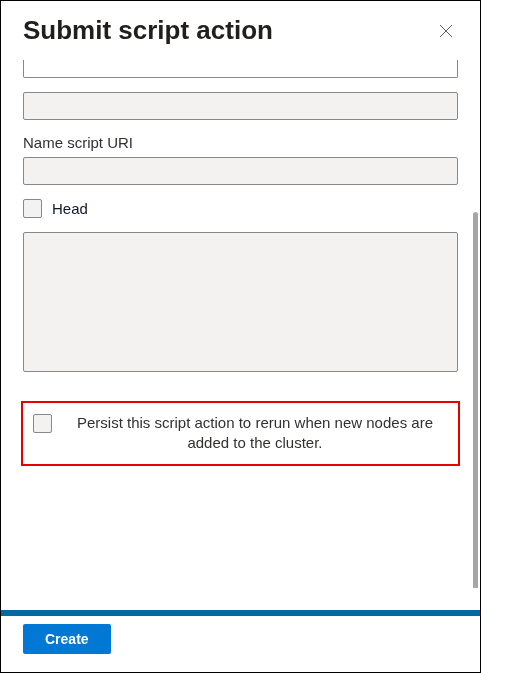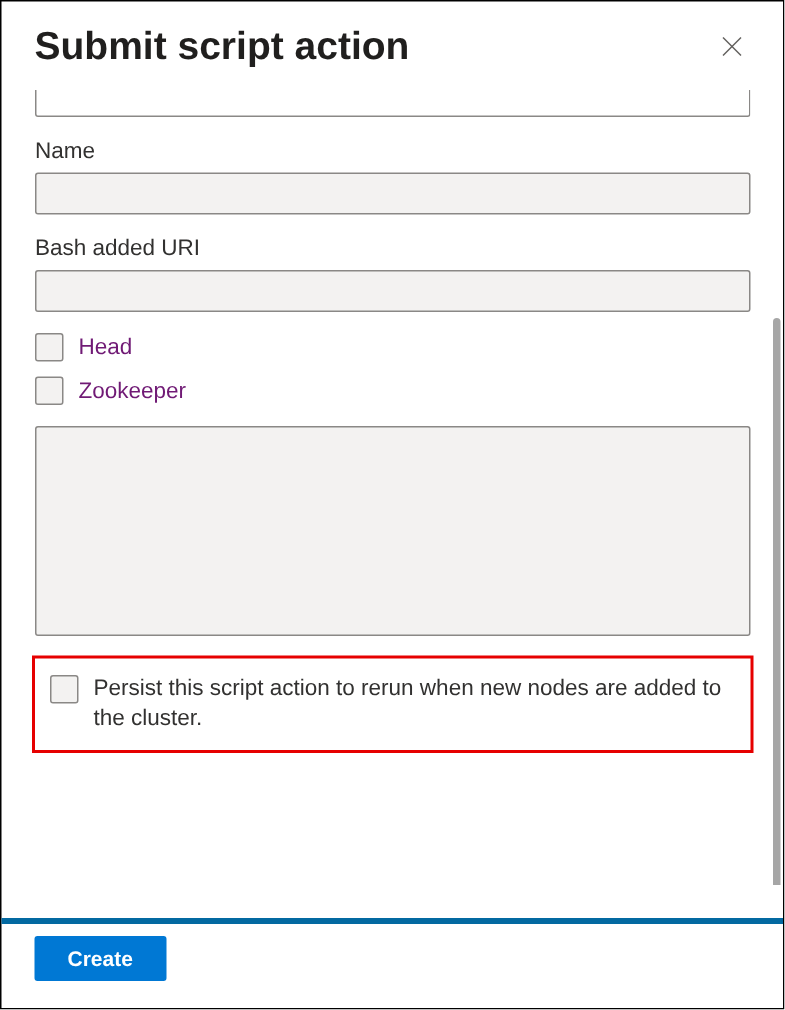--- a/index.html
+++ b/index.html
@@ -7,21 +7,21 @@
       margin: 0;
       padding: 0;
     }
     body {
       font-family: 'Segoe UI', Tahoma, Geneva, sans-serif;
       font-size: 14px;
       color: #323130;
       background: #fff;
     }
     .panel {
-      width: 523px;
+      width: 481px;
       height: 673px;
       border: 1px solid #000;
       position: relative;
       display: flex;
       flex-direction: column;
     }
     .header {
       display: flex;
       justify-content: space-between;
       align-items: center;
@@ -112,41 +112,42 @@
       height: 19px;
       border: 1px solid #8a8886;
       background: #f3f2f1;
       border-radius: 2px;
       margin-right: 10px;
       flex-shrink: 0;
       cursor: pointer;
     }
     .checkbox-label {
       font-size: 15px;
-      color: #701a75;
+      color: #0f172a;
       cursor: pointer;
     }
     .persist-section {
       border: 2px solid #e60000;
       padding: 10px 10px;
-      margin: 4px -2px 10px -2px;
+      margin: 20px -2px 10px -2px;
       display: flex;
       align-items: flex-start;
+      text-align: center;
     }
     .persist-section .checkbox {
       margin-top: 1px;
     }
     .persist-text {
       font-size: 15px;
       color: #323130;
       line-height: 1.35;
     }
     .footer {
       padding: 8px 22px 18px 22px;
-      border-top: 4px solid #0369a1;
+      border-top: 6px solid #0369a1;
       margin-top: 22px;
     }
     .create-btn {
       background: #0078d4;
       color: #fff;
       border: none;
       padding: 7px 22px;
       font-size: 14px;
       font-weight: 600;
       border-radius: 2px;
@@ -166,35 +167,30 @@
         <line x1="2" y1="2" x2="14" y2="14"></line>
         <line x1="14" y1="2" x2="2" y2="14"></line>
       </svg>
     </button>
   </div>
 
   <div class="body">
 
     <div class="partial-field"></div>
 
-    <label class="label">Name</label>
     <input type="text" class="text-input" value="" style="">
 
-    <label class="label">Bash added URI</label>
+    <label class="label">Name script URI</label>
     <input type="text" class="text-input" value="" style="">
 
     <div class="checkbox-group">
       <div class="checkbox-row">
         <div class="checkbox"></div>
         <span class="checkbox-label">Head</span>
       </div>
-      <div class="checkbox-row">
-        <div class="checkbox"></div>
-        <span class="checkbox-label">Zookeeper</span>
-      </div>
     </div>
 
     <textarea class="textarea-input" style=""></textarea>
 
     <div class="persist-section">
       <div class="checkbox"></div>
       <span class="persist-text">Persist this script action to rerun when new nodes are added to the cluster.</span>
     </div>
 
     <div class="scrollbar-track"></div>

